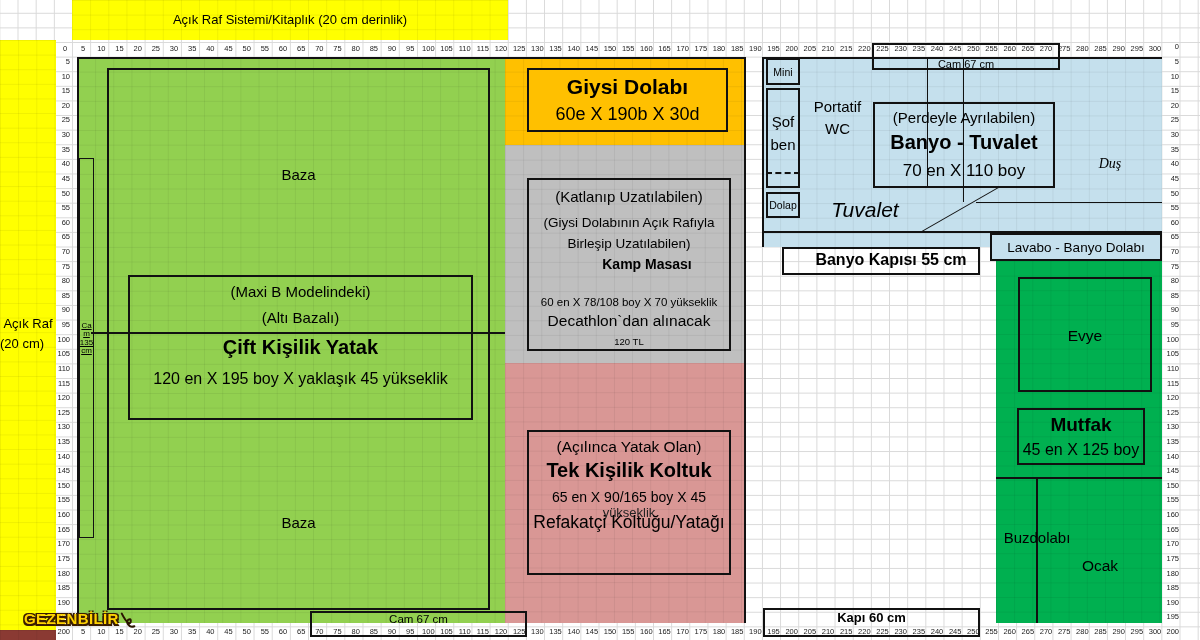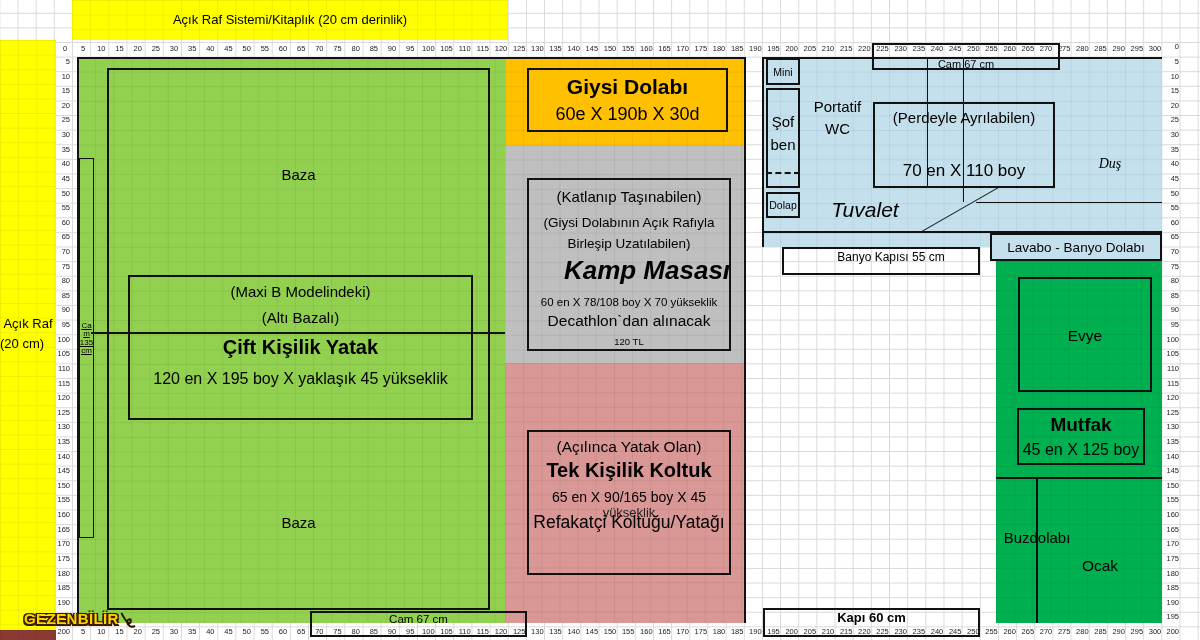--- a/index.html
+++ b/index.html
@@ -80,24 +80,24 @@
   <div class="t" style="left:128px;top:283px;width:345px;font-size:15px;">(Maxi B Modelindeki)</div>
   <div class="t" style="left:128px;top:309px;width:345px;font-size:15px;">(Altı Bazalı)</div>
   <div class="t bold" style="left:128px;top:336px;width:345px;font-size:20px;">Çift Kişilik Yatak</div>
   <div class="t" style="left:128px;top:370px;width:345px;font-size:16px;">120 en X 195 boy X yaklaşık 45 yükseklik</div>
 
   <div class="box" style="left:527px;top:68px;width:201px;height:64px;border-width:2.5px;background:#ffc000;"></div>
   <div class="t bold" style="left:527px;top:75px;width:201px;font-size:21px;">Giysi Dolabı</div>
   <div class="t" style="left:527px;top:104px;width:201px;font-size:18px;">60e X 190b X 30d</div>
 
   <div class="box" style="left:527px;top:178px;width:204px;height:173px;border-width:2.5px;background:transparent;"></div>
-  <div class="t" style="left:527px;top:188px;width:204px;font-size:15px;">(Katlanıp Taşınabilen)</div>
+  <div class="t" style="left:527px;top:188px;width:204px;font-size:15px;">(Katlanıp Uzatılabilen)</div>
   <div class="t" style="left:527px;top:215px;width:204px;font-size:13.5px;">(Giysi Dolabının Açık Rafıyla</div>
   <div class="t" style="left:527px;top:236px;width:204px;font-size:13.5px;">Birleşip Uzatılabilen)</div>
-  <div class="t bold" style="left:527px;top:256px;width:240px;font-size:26px;font-style:italic;">Kamp Masası</div>
+  <div class="t bold" style="left:527px;top:256px;width:240px;font-size:14px;">Kamp Masası</div>
   <div class="t" style="left:527px;top:296px;width:204px;font-size:11.5px;">60 en X 78/108 boy X 70 yükseklik</div>
   <div class="t" style="left:527px;top:312px;width:204px;font-size:15.5px;">Decathlon`dan alınacak</div>
   <div class="t" style="left:527px;top:337px;width:204px;font-size:9.5px;">120 TL</div>
 
   <div class="box" style="left:527px;top:430px;width:204px;height:145px;border-width:2.5px;background:transparent;"></div>
   <div class="t" style="left:527px;top:438px;width:204px;font-size:15.5px;">(Açılınca Yatak Olan)</div>
   <div class="t bold" style="left:527px;top:459px;width:204px;font-size:20px;">Tek Kişilik Koltuk</div>
   <div class="t" style="left:527px;top:489px;width:204px;font-size:14px;">65 en X 90/165 boy X 45</div>
   <div class="t" style="left:527px;top:506px;width:204px;font-size:13px;color:#222;">yükseklik</div>
   <div class="t" style="left:527px;top:512px;width:204px;font-size:17.5px;">Refakatçi Koltuğu/Yatağı</div>
@@ -123,27 +123,28 @@
   <div class="t" style="left:805px;top:98px;width:65px;font-size:15px;">Portatif</div>
   <div class="t" style="left:805px;top:120px;width:65px;font-size:15px;">WC</div>
 
   <div class="line vline" style="left:927px;top:57px;height:131px;border-left-width:1.5px;"></div>
   <div class="line vline" style="left:963px;top:57px;height:145px;border-left-width:1.5px;"></div>
   <div class="line hline" style="left:976px;top:202px;width:186px;border-top-width:1.5px;"></div>
   <div class="line" style="left:920px;top:232px;width:92px;height:0;border-top:1.5px solid #111;transform-origin:0 0;transform:rotate(-29.9deg);"></div>
 
   <div class="box" style="left:873px;top:102px;width:182px;height:86px;background:transparent;"></div>
   <div class="t" style="left:873px;top:109px;width:182px;font-size:15px;">(Perdeyle Ayrılabilen)</div>
+  <div class="t bold" style="left:873px;top:131px;width:182px;font-size:20px;">Banyo - Tuvalet</div>
   <div class="t" style="left:873px;top:161px;width:182px;font-size:17px;">70 en X 110 boy</div>
 
   <div class="t italic" style="left:1080px;top:156px;width:60px;font-size:14px;font-family:Liberation Serif, serif;">Duş</div>
   <div class="t italic" style="left:818px;top:198px;width:94px;font-size:21px;">Tuvalet</div>
 
   <div class="box" style="left:782px;top:247px;width:198px;height:28px;background:transparent;"></div>
-  <div class="t" style="left:782px;top:251px;width:218px;font-size:12px;">Banyo Kapısı 55 cm</div>
+  <div class="t" style="left:782px;top:251px;width:218px;font-size:16px;font-weight:bold;">Banyo Kapısı 55 cm</div>
 
   <div class="box" style="left:990px;top:233px;width:172px;height:28px;background:#c5e0ed;z-index:6;"></div>
   <div class="t" style="left:990px;top:240px;width:172px;font-size:13.5px;z-index:12;">Lavabo - Banyo Dolabı</div>
 
   <div class="box" style="left:1018px;top:277px;width:134px;height:115px;background:transparent;"></div>
   <div class="t" style="left:1018px;top:327px;width:134px;font-size:15.5px;">Evye</div>
 
   <div class="box" style="left:1017px;top:408px;width:128px;height:57px;border-width:2.5px;background:transparent;"></div>
   <div class="t bold" style="left:1017px;top:414px;width:128px;font-size:19px;">Mutfak</div>
   <div class="t" style="left:1017px;top:441px;width:128px;font-size:16px;">45 en X 125 boy</div>

